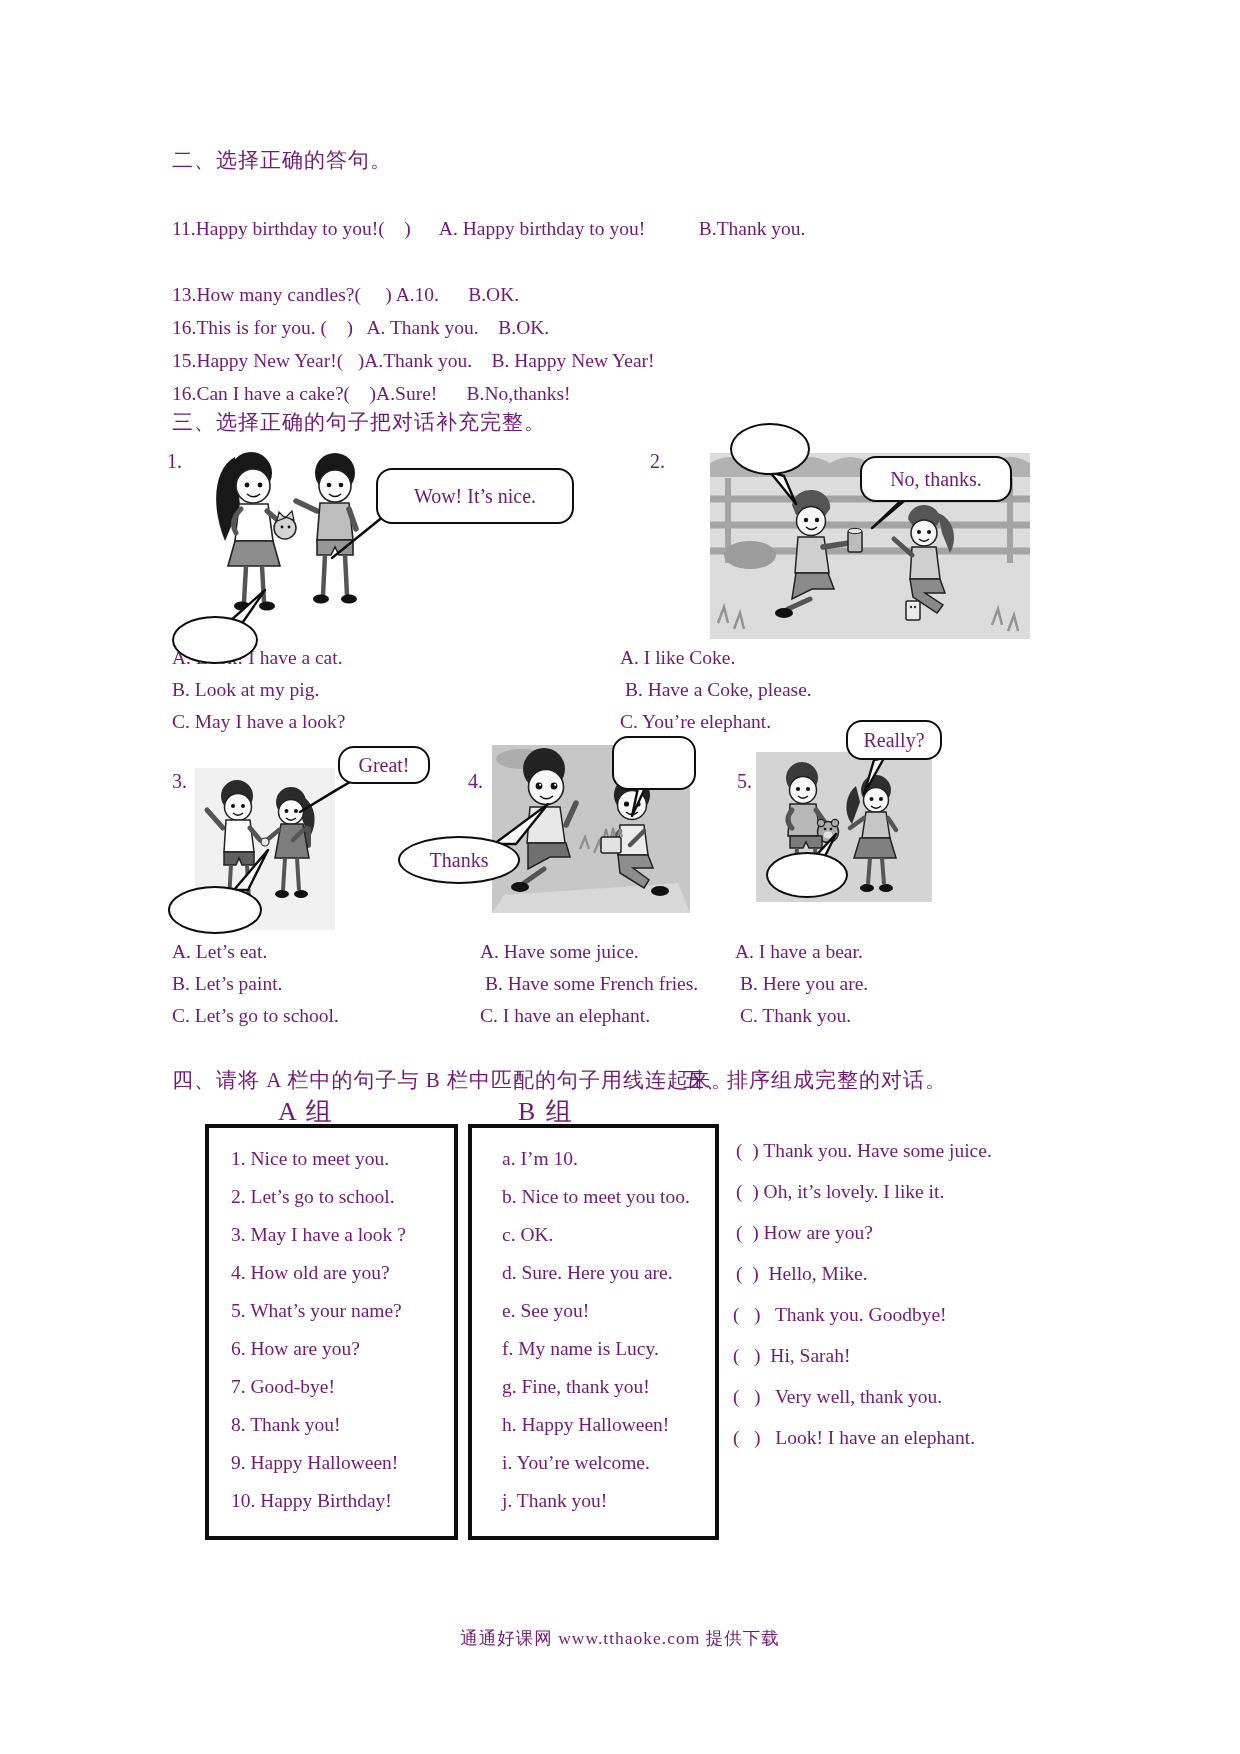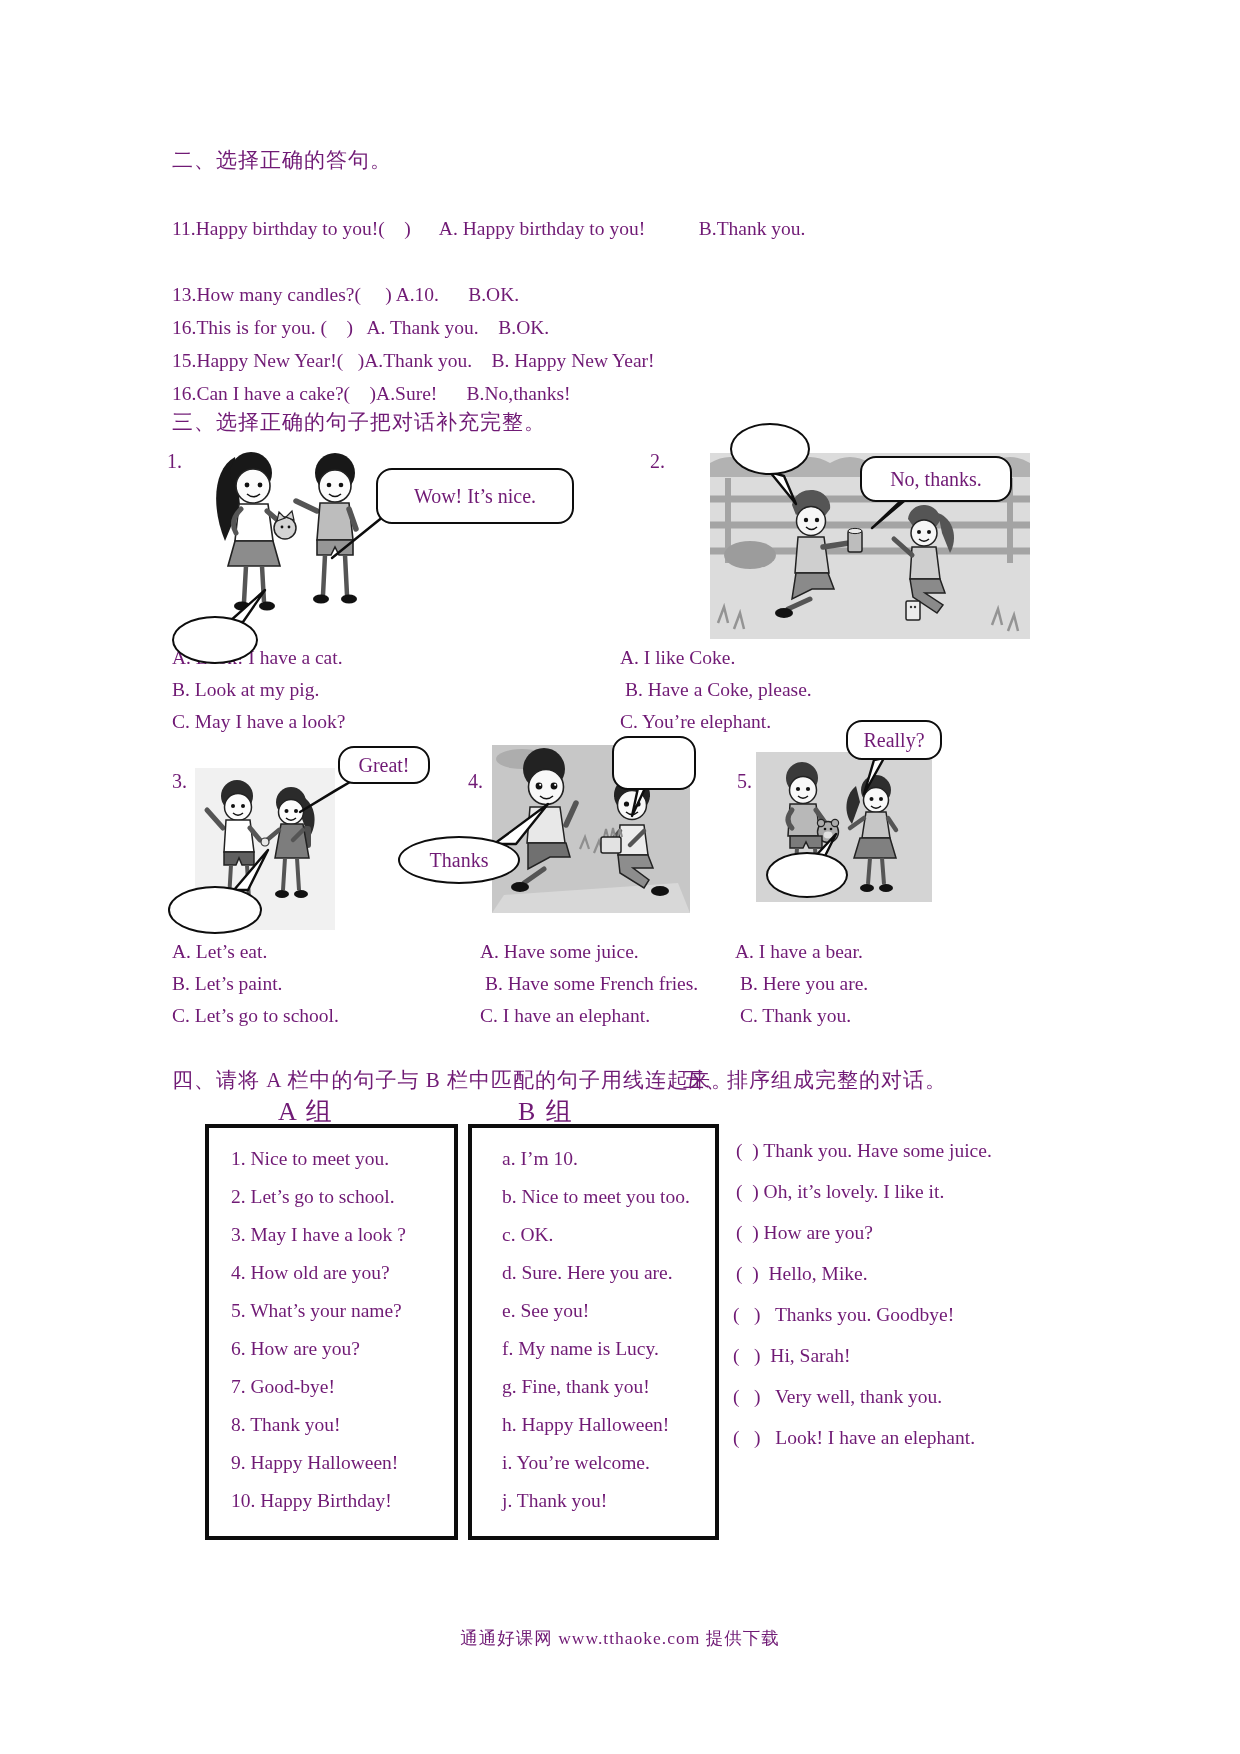--- a/index.html
+++ b/index.html
@@ -295,20 +295,20 @@
     <div class="bi" style="top:248px">g. Fine, thank you!</div>
     <div class="bi" style="top:286px">h. Happy Halloween!</div>
     <div class="bi" style="top:324px">i. You’re welcome.</div>
     <div class="bi" style="top:362px">j. Thank you!</div>
   </div>
 
   <div class="abs line" style="left:736px;top:1140px">(  ) Thank you. Have some juice.</div>
   <div class="abs line" style="left:736px;top:1181px">(  ) Oh, it’s lovely. I like it.</div>
   <div class="abs line" style="left:736px;top:1222px">(  ) How are you?</div>
   <div class="abs line" style="left:736px;top:1263px">(  )  Hello, Mike.</div>
-  <div class="abs line" style="left:733px;top:1304px">(   )   Thanks you. Goodbye!</div>
+  <div class="abs line" style="left:733px;top:1304px">(   )   Thank you. Goodbye!</div>
   <div class="abs line" style="left:733px;top:1345px">(   )  Hi, Sarah!</div>
   <div class="abs line" style="left:733px;top:1386px">(   )   Very well, thank you.</div>
   <div class="abs line" style="left:733px;top:1427px">(   )   Look! I have an elephant.</div>
 
   <div class="abs footer" style="left:0;top:1626px;width:1240px">通通好课网  www.tthaoke.com 提供下载</div>
 
 </div>
 
 </body></html>

